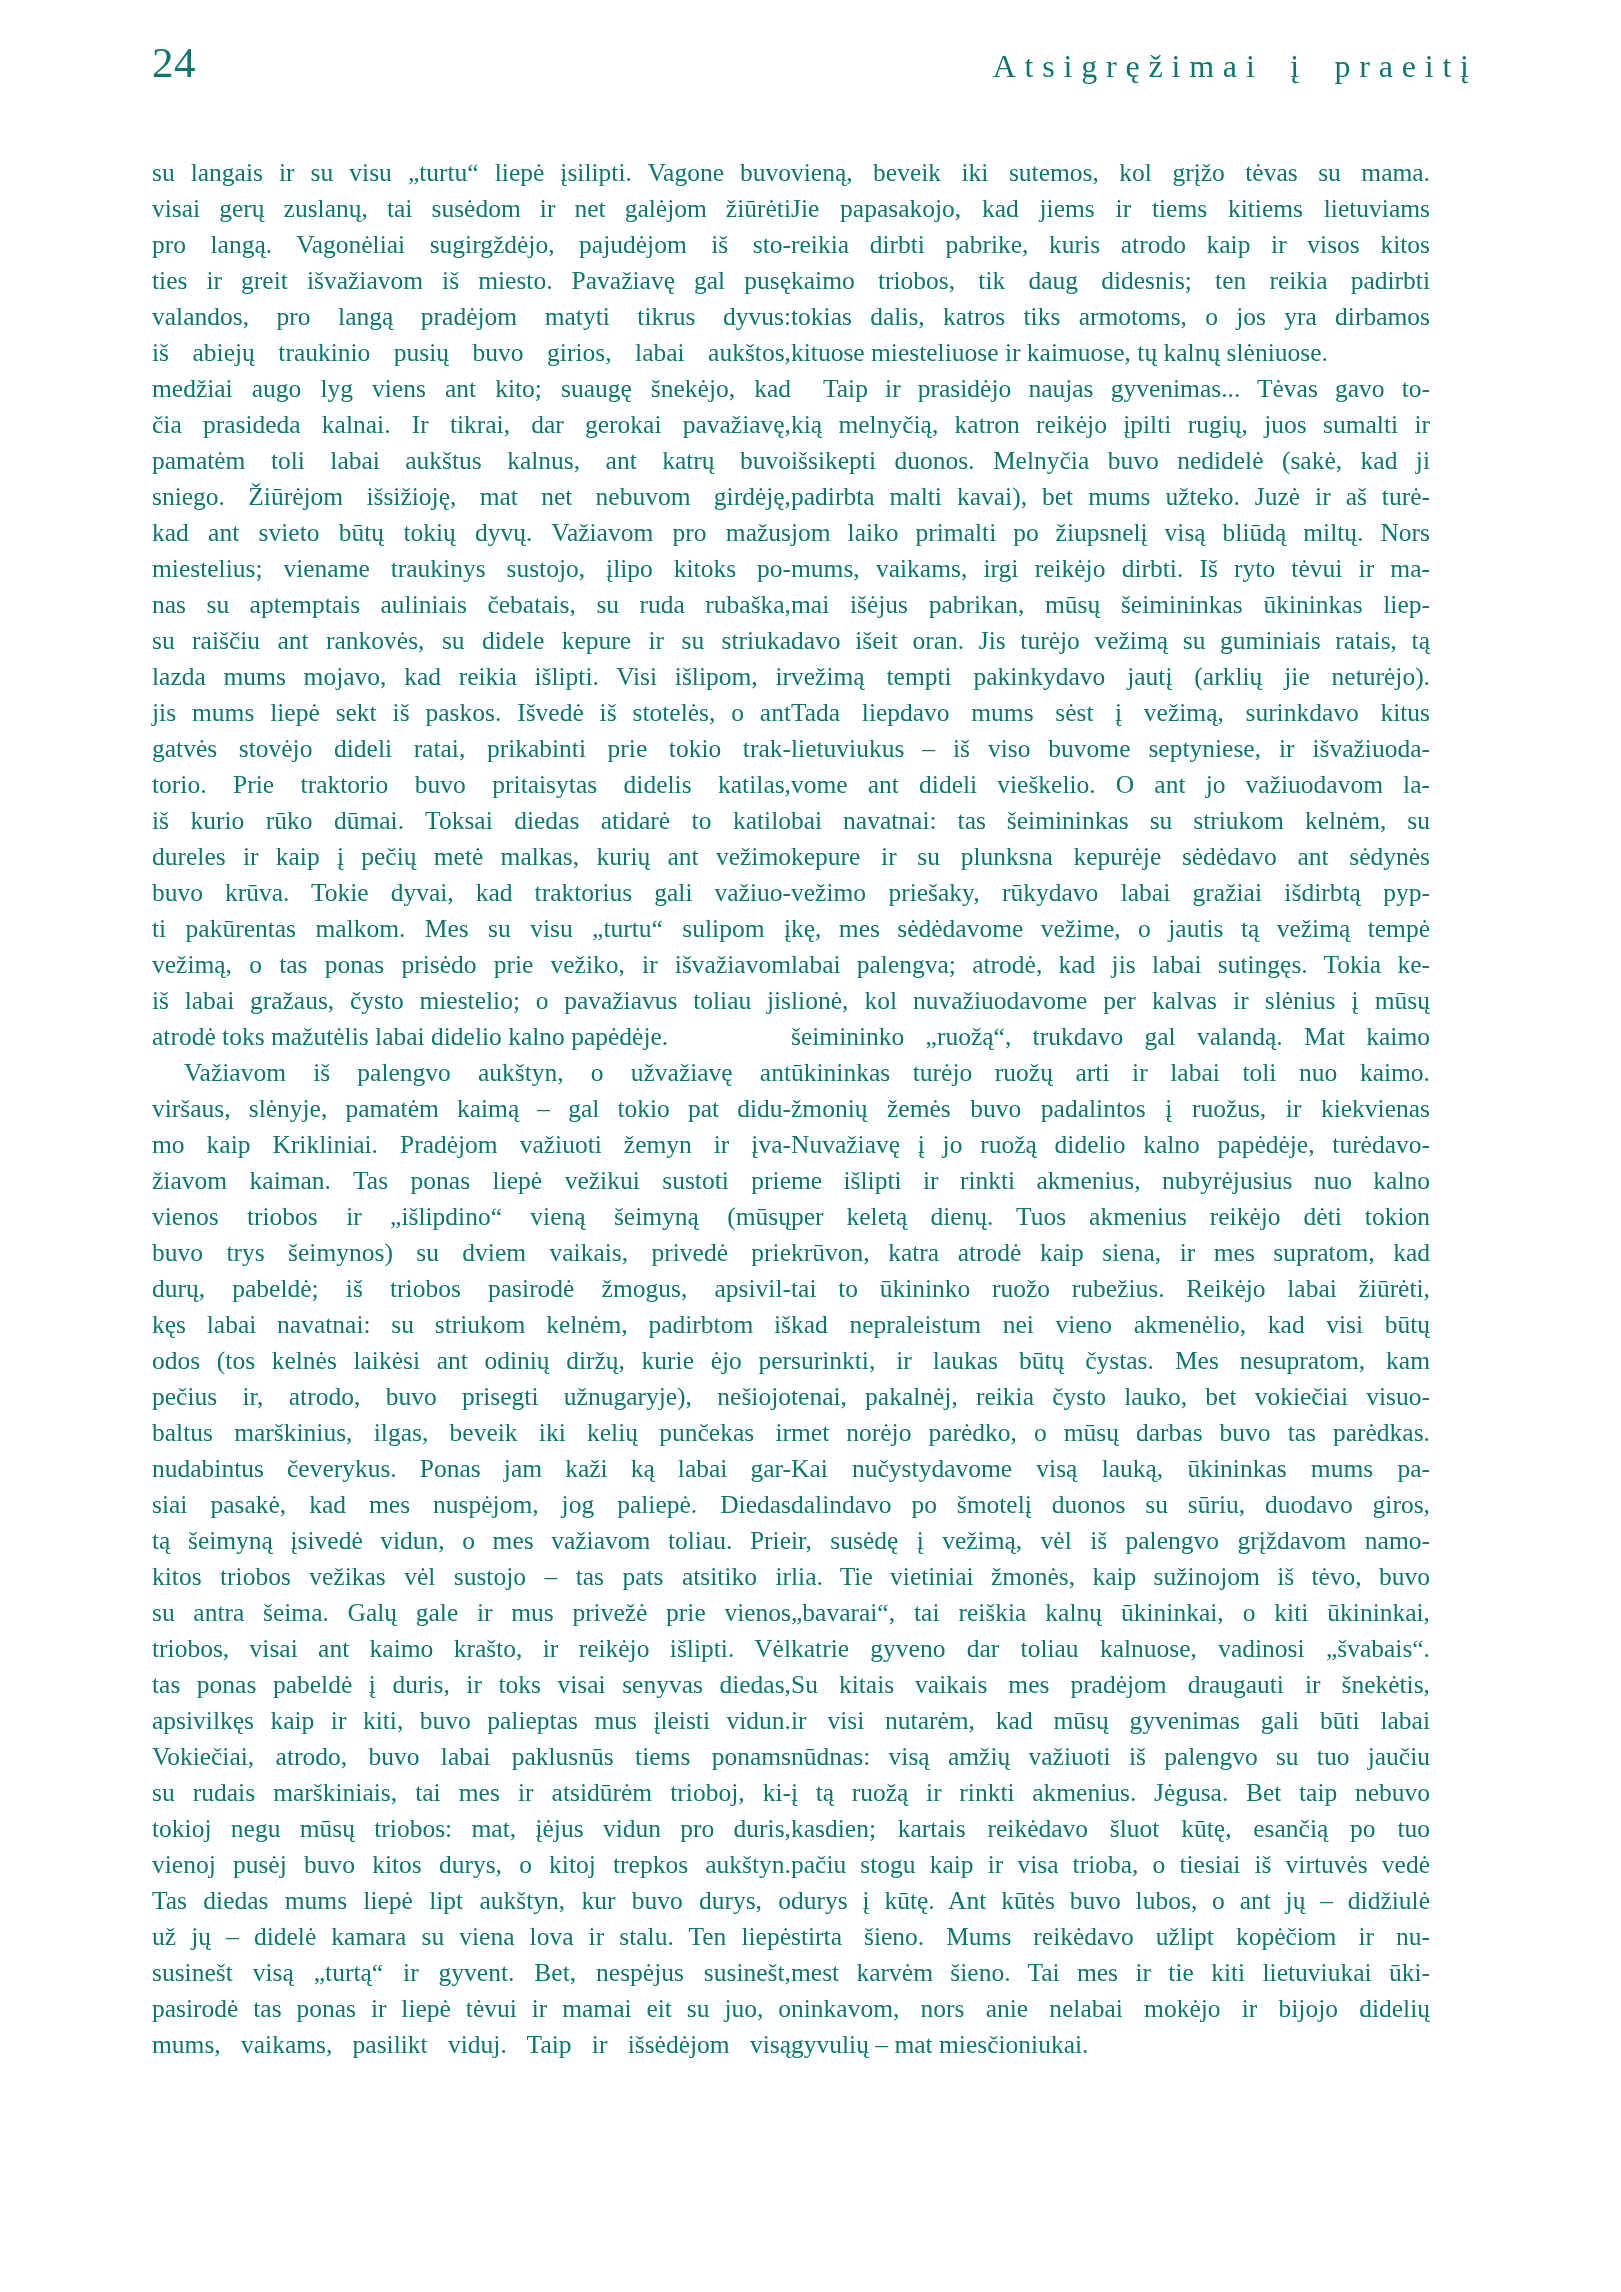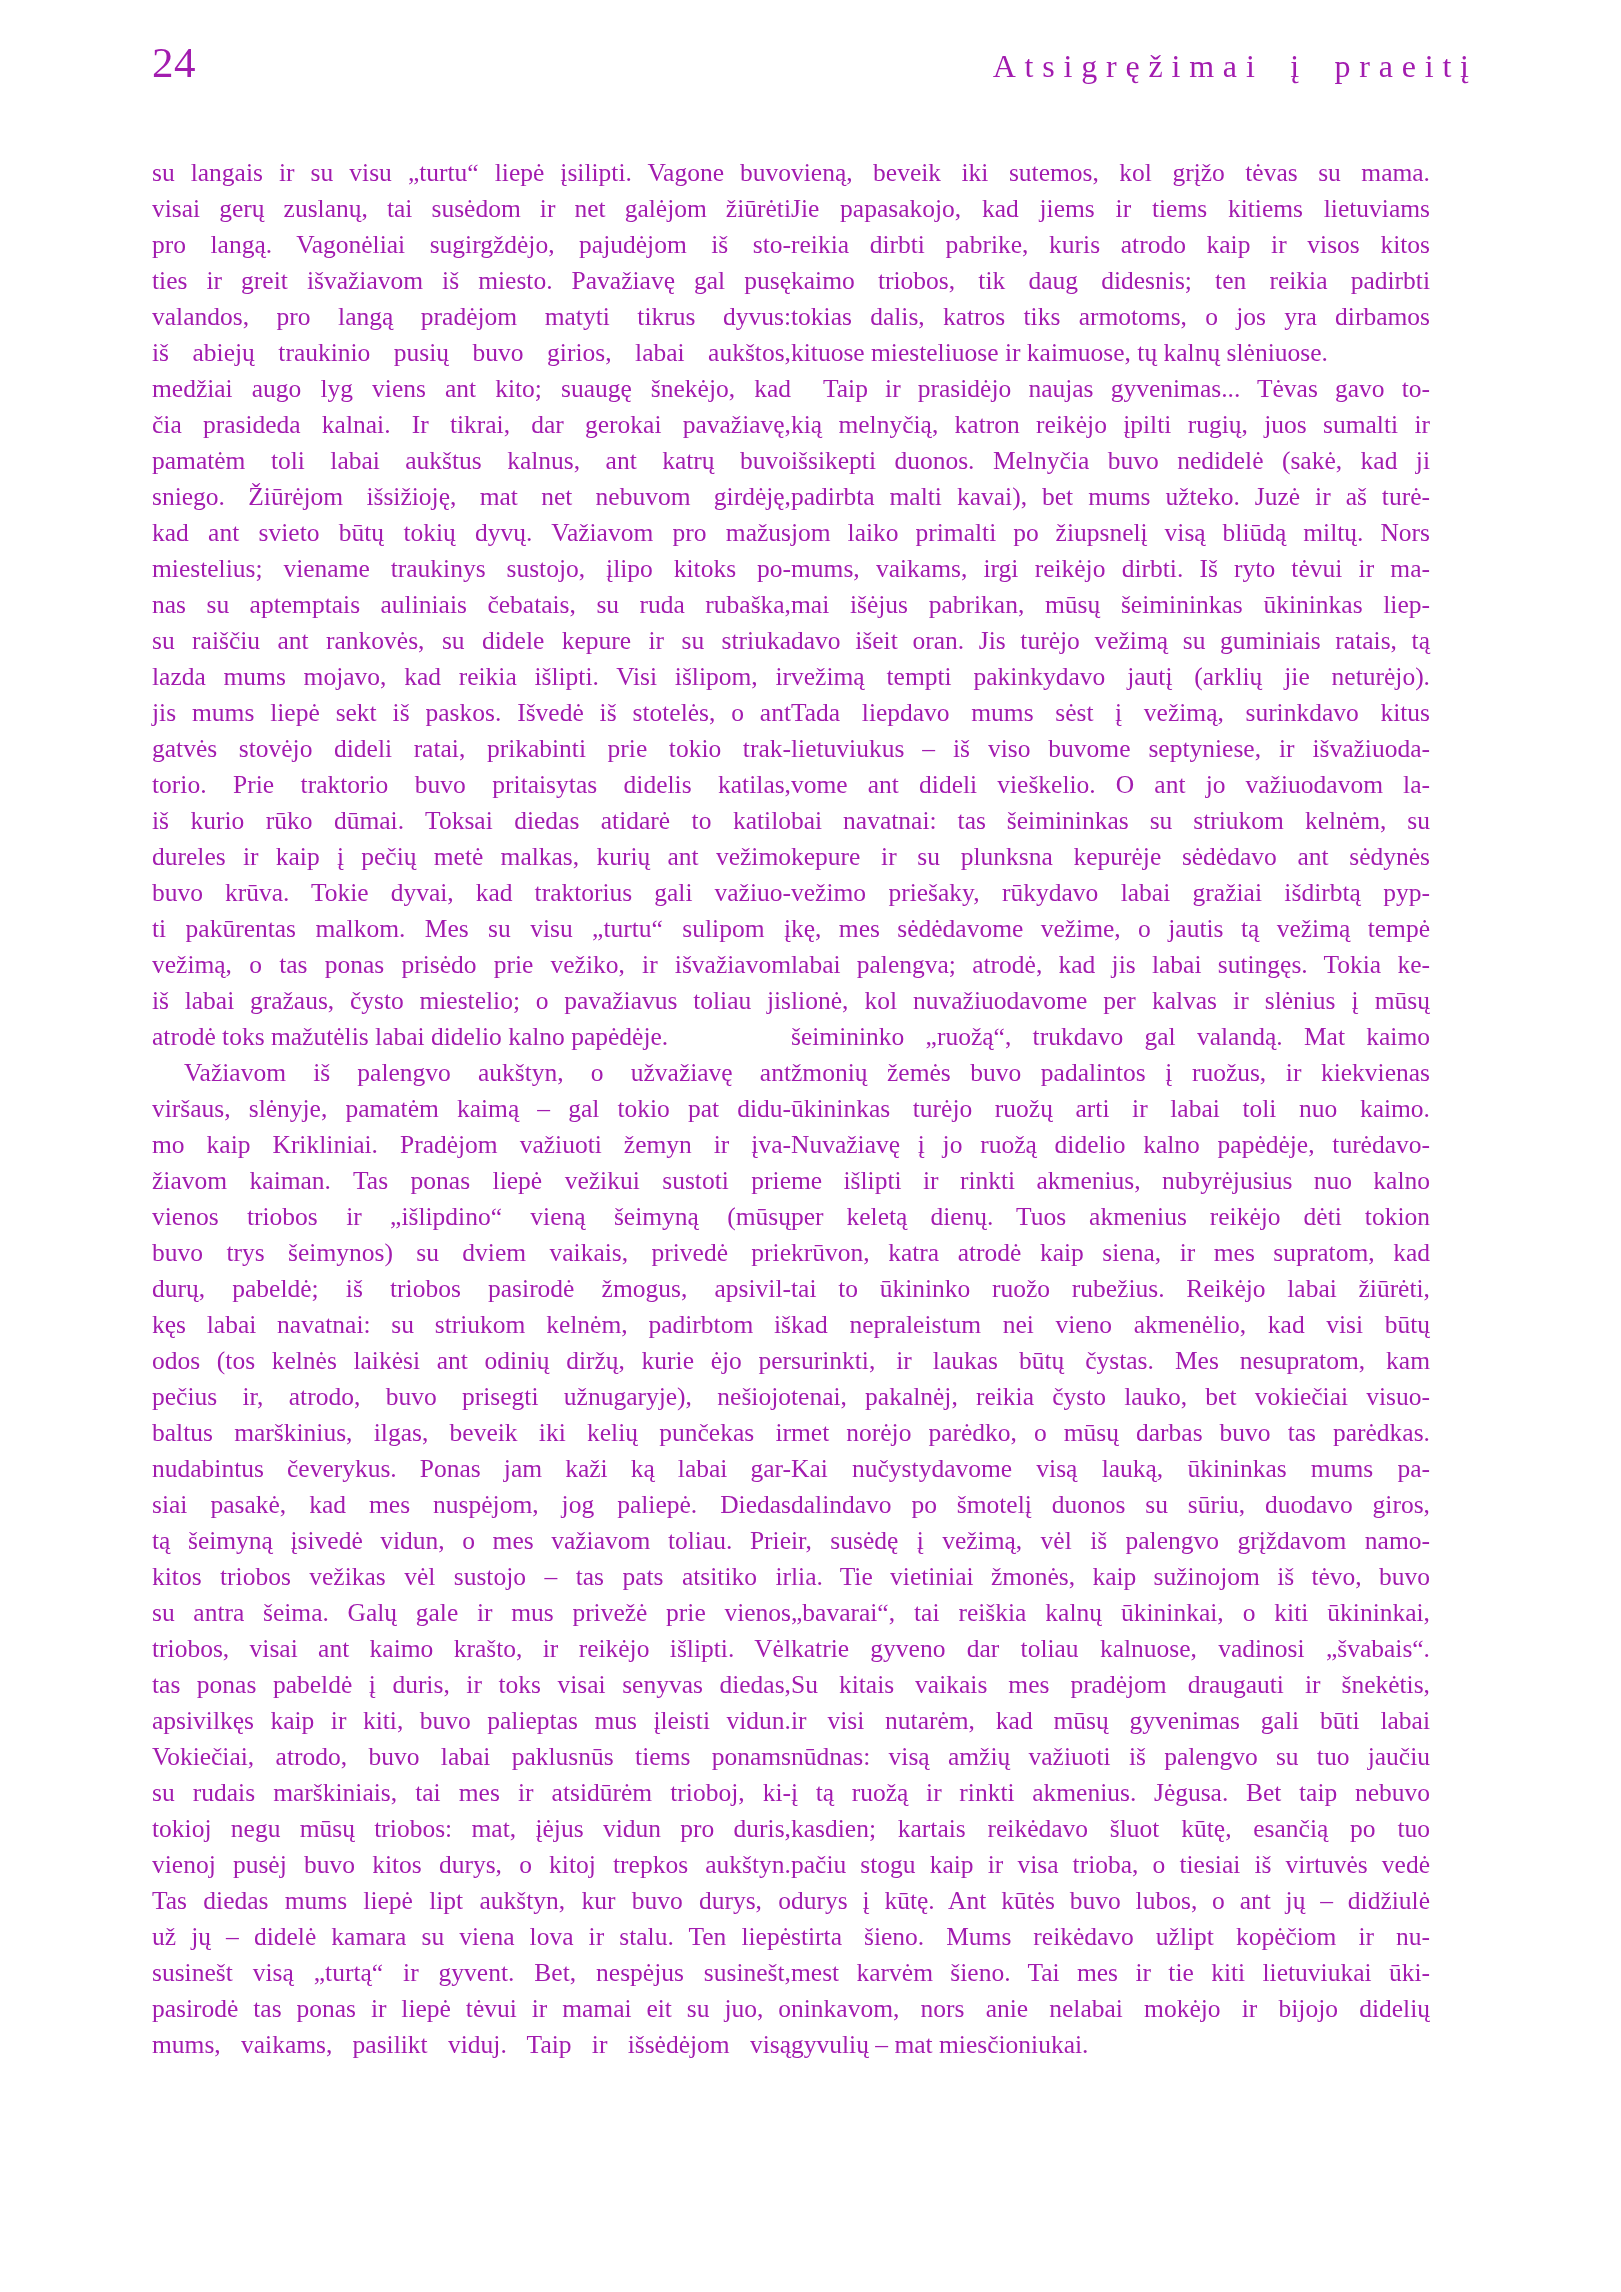--- a/index.html
+++ b/index.html
@@ -2,21 +2,21 @@
 <html><head>
 <meta charset="utf-8">
 <style>
   html, body { margin: 0; padding: 0; background: #e8e8e8; }
   .page {
     position: relative;
     width: 1621px;
     height: 2293px;
     background: #ffffff;
     font-family: "Liberation Serif", "DejaVu Serif", serif;
-    color: #a21caf;
+    color: #0f766e;
     overflow: hidden;
   }
   .running-header {
     position: absolute;
     top: 37px;
     left: 152px;
     width: 1317px;
     display: flex;
     justify-content: space-between;
     align-items: baseline;
@@ -141,22 +141,22 @@
         <div class="line">Tada liepdavo mums sėst į vežimą, surinkdavo kitus</div>
         <div class="line">lietuviukus – iš viso buvome septyniese, ir išvažiuoda-</div>
         <div class="line">vome ant dideli vieškelio. O ant jo važiuodavom la-</div>
         <div class="line">bai navatnai: tas šeimininkas su striukom kelnėm, su</div>
         <div class="line">kepure ir su plunksna kepurėje sėdėdavo ant sėdynės</div>
         <div class="line">vežimo priešaky, rūkydavo labai gražiai išdirbtą pyp-</div>
         <div class="line">kę, mes sėdėdavome vežime, o jautis tą vežimą tempė</div>
         <div class="line">labai palengva; atrodė, kad jis labai sutingęs. Tokia ke-</div>
         <div class="line">lionė, kol nuvažiuodavome per kalvas ir slėnius į mūsų</div>
         <div class="line">šeimininko „ruožą“, trukdavo gal valandą. Mat kaimo</div>
+        <div class="line">ūkininkas turėjo ruožų arti ir labai toli nuo kaimo.</div>
         <div class="line">žmonių žemės buvo padalintos į ruožus, ir kiekvienas</div>
-        <div class="line">ūkininkas turėjo ruožų arti ir labai toli nuo kaimo.</div>
         <div class="line">Nuvažiavę į jo ruožą didelio kalno papėdėje, turėdavo-</div>
         <div class="line">me išlipti ir rinkti akmenius, nubyrėjusius nuo kalno</div>
         <div class="line">per keletą dienų. Tuos akmenius reikėjo dėti tokion</div>
         <div class="line">krūvon, katra atrodė kaip siena, ir mes supratom, kad</div>
         <div class="line">tai to ūkininko ruožo rubežius. Reikėjo labai žiūrėti,</div>
         <div class="line">kad nepraleistum nei vieno akmenėlio, kad visi būtų</div>
         <div class="line">surinkti, ir laukas būtų čystas. Mes nesupratom, kam</div>
         <div class="line">tenai, pakalnėj, reikia čysto lauko, bet vokiečiai visuo-</div>
         <div class="line">met norėjo parėdko, o mūsų darbas buvo tas parėdkas.</div>
         <div class="line">Kai nučystydavome visą lauką, ūkininkas mums pa-</div>

